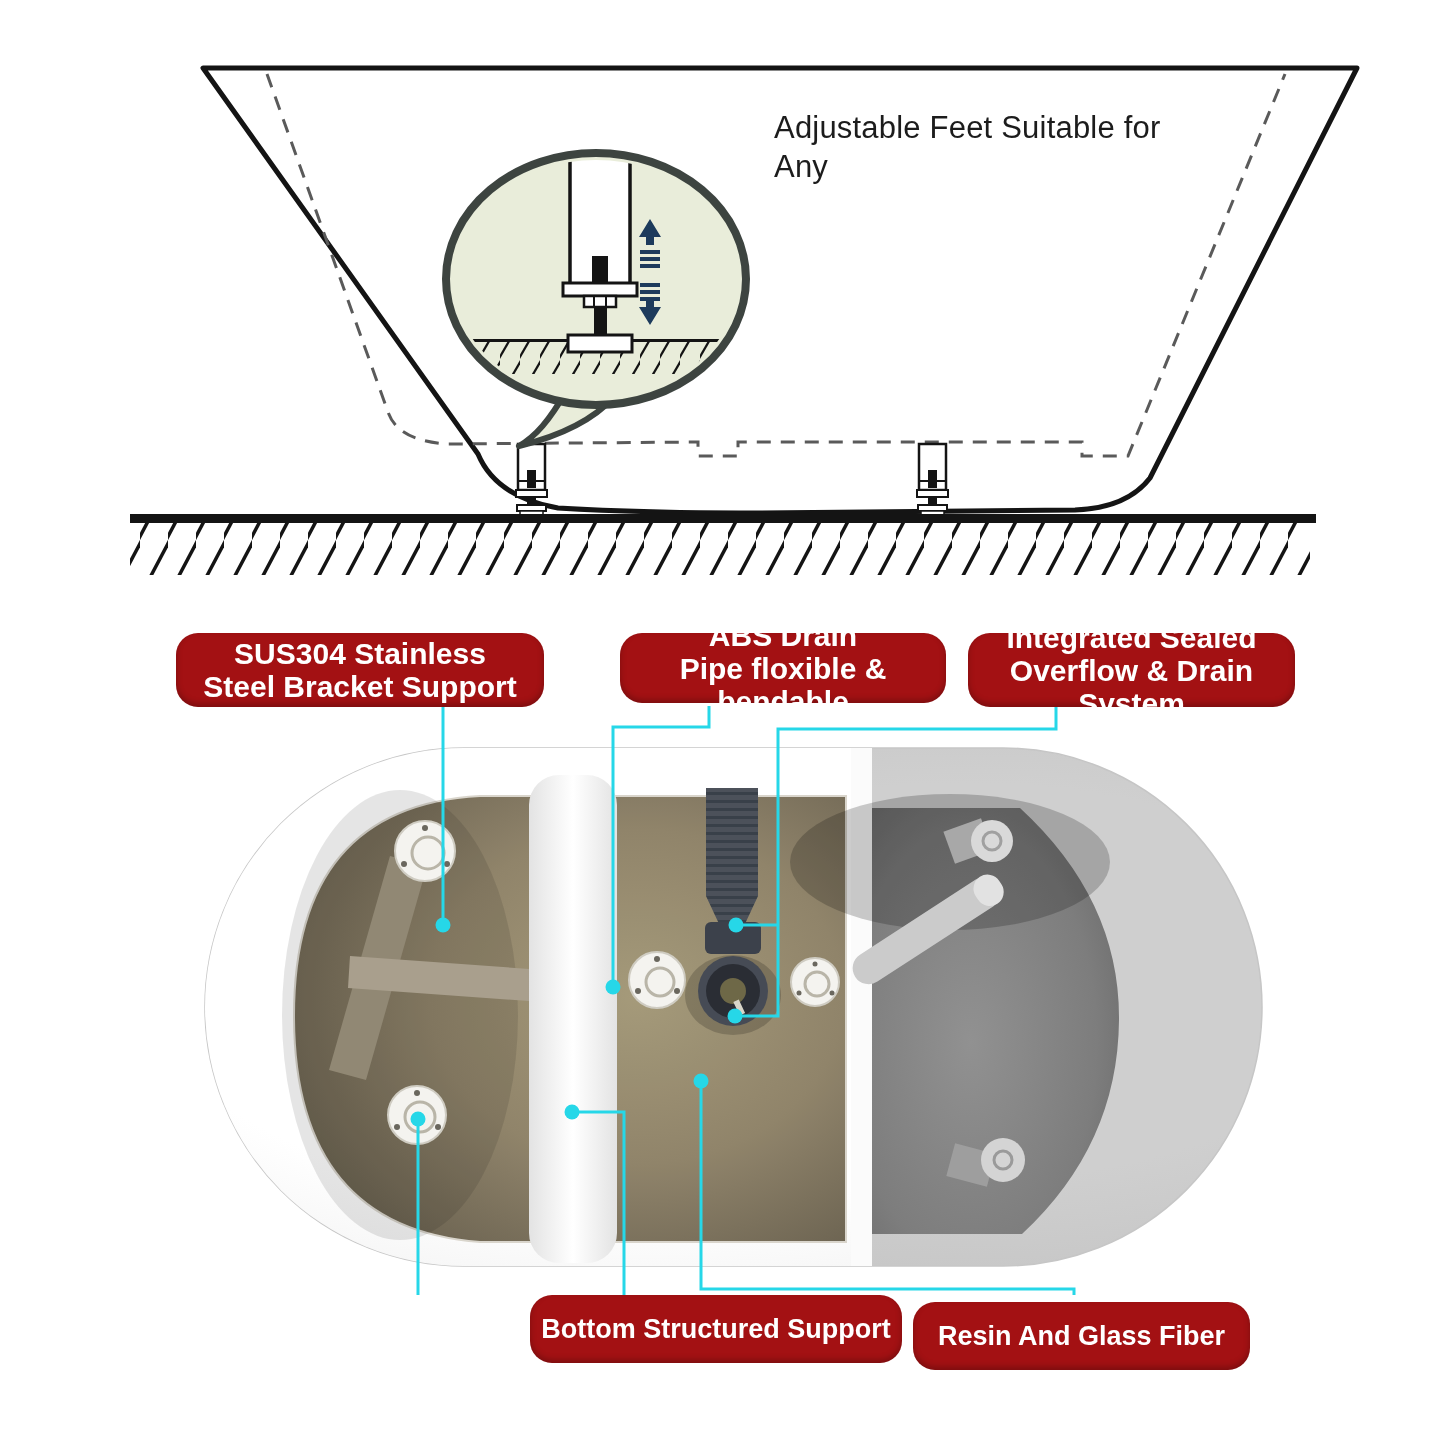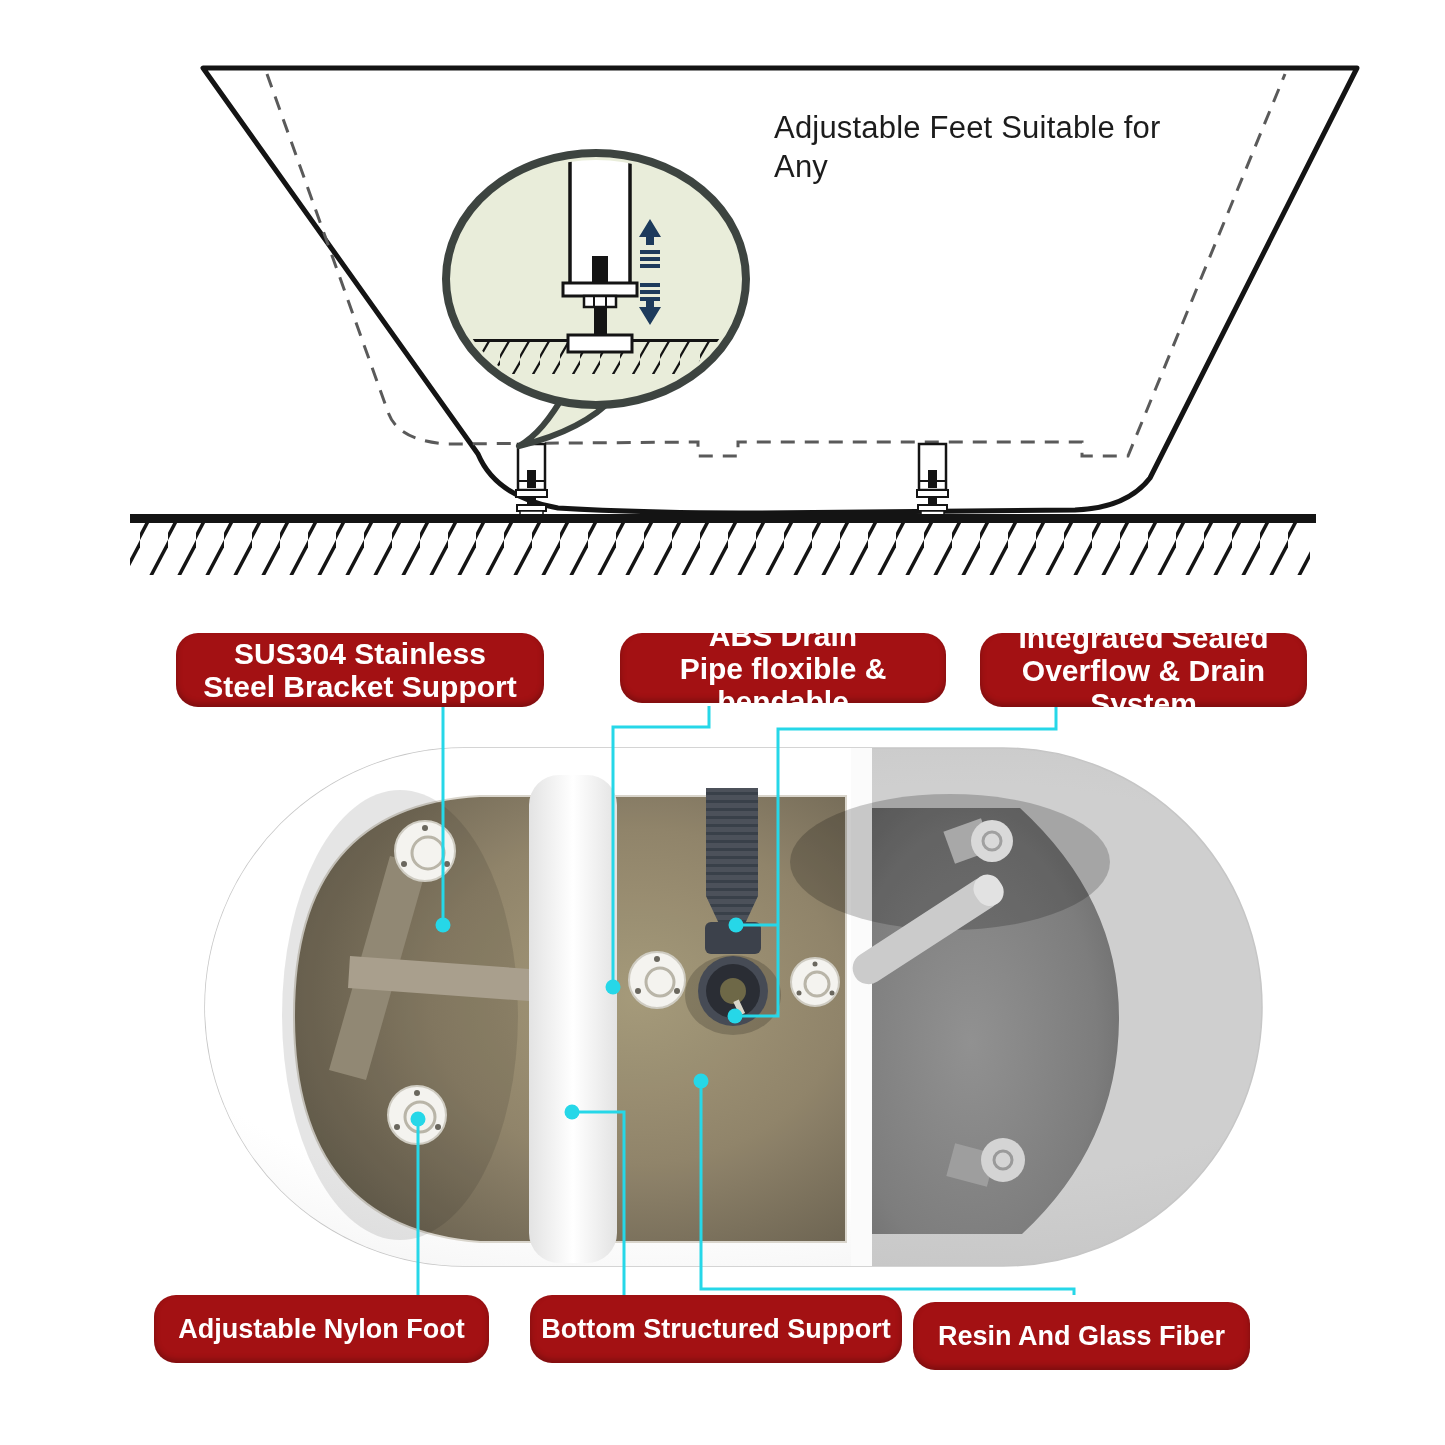--- a/index.html
+++ b/index.html
@@ -16,21 +16,21 @@
   .callout{
     position:absolute;background:#a31113;border-radius:22px;color:#ffffff;
     display:flex;flex-direction:column;justify-content:center;align-items:center;
     text-align:center;font-weight:600;
     box-shadow:inset 0 -3px 6px rgba(0,0,0,0.25);
   }
   .callout.two{font-size:30px;line-height:33px;}
   .callout.one{font-size:27px;line-height:30px;}
   #box-sus304   {left:176px;top:633px;width:368px;height:74px;}
   #box-abs      {left:620px;top:633px;width:326px;height:70px;}
-  #box-overflow {left:968px;top:633px;width:327px;height:74px;margin-left:12px;}
+  #box-overflow {left:968px;top:633px;width:327px;height:74px;}
   #box-foot     {left:154px;top:1295px;width:335px;height:68px;}
   #box-support  {left:530px;top:1295px;width:372px;height:68px;}
   #box-resin    {left:913px;top:1295px;width:337px;height:68px;margin-top:7px;}
 </style>
 </head>
 <body>
 
 <div class="stage">
 
 <svg class="art" viewBox="0 0 1445 1445">
@@ -236,23 +236,20 @@
   <span>Steel Bracket Support</span>
 </div>
 <div class="callout two" id="box-abs">
   <span>ABS Drain</span>
   <span>Pipe floxible &amp; bendable</span>
 </div>
 <div class="callout two" id="box-overflow">
   <span>Integrated Sealed</span>
   <span>Overflow &amp; Drain System</span>
 </div>
-<div class="callout one" id="box-foot">
-  <span>Adjustable Nylon Foot</span>
-</div>
 <div class="callout one" id="box-support">
   <span>Bottom Structured Support</span>
 </div>
 <div class="callout one" id="box-resin">
   <span>Resin And Glass Fiber</span>
 </div>
 
 </div>
 
 </body></html>

